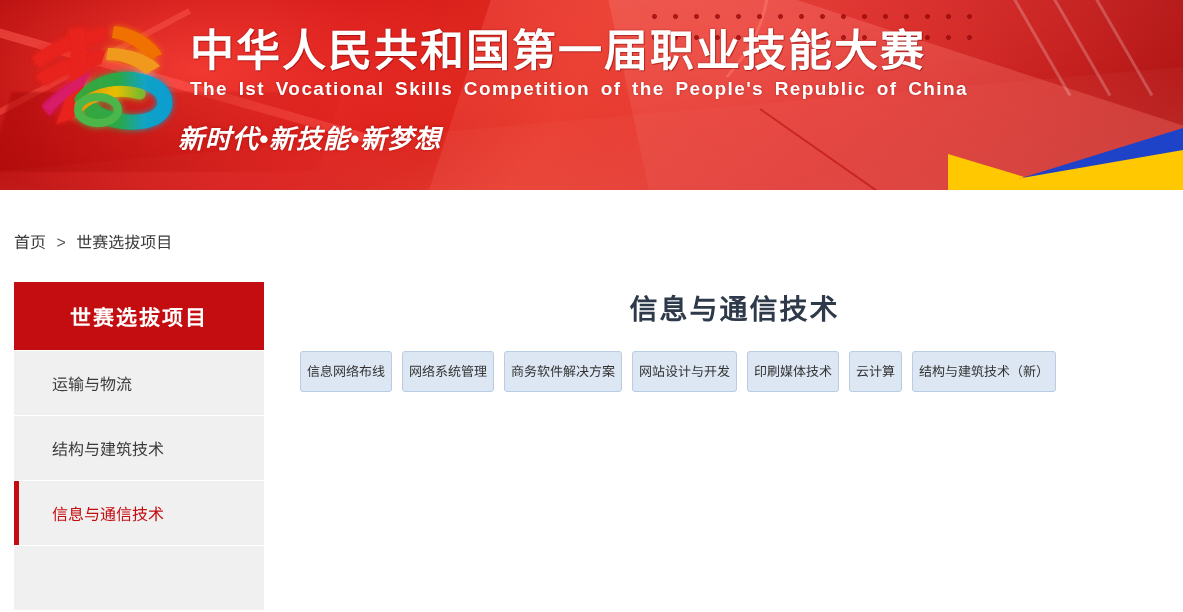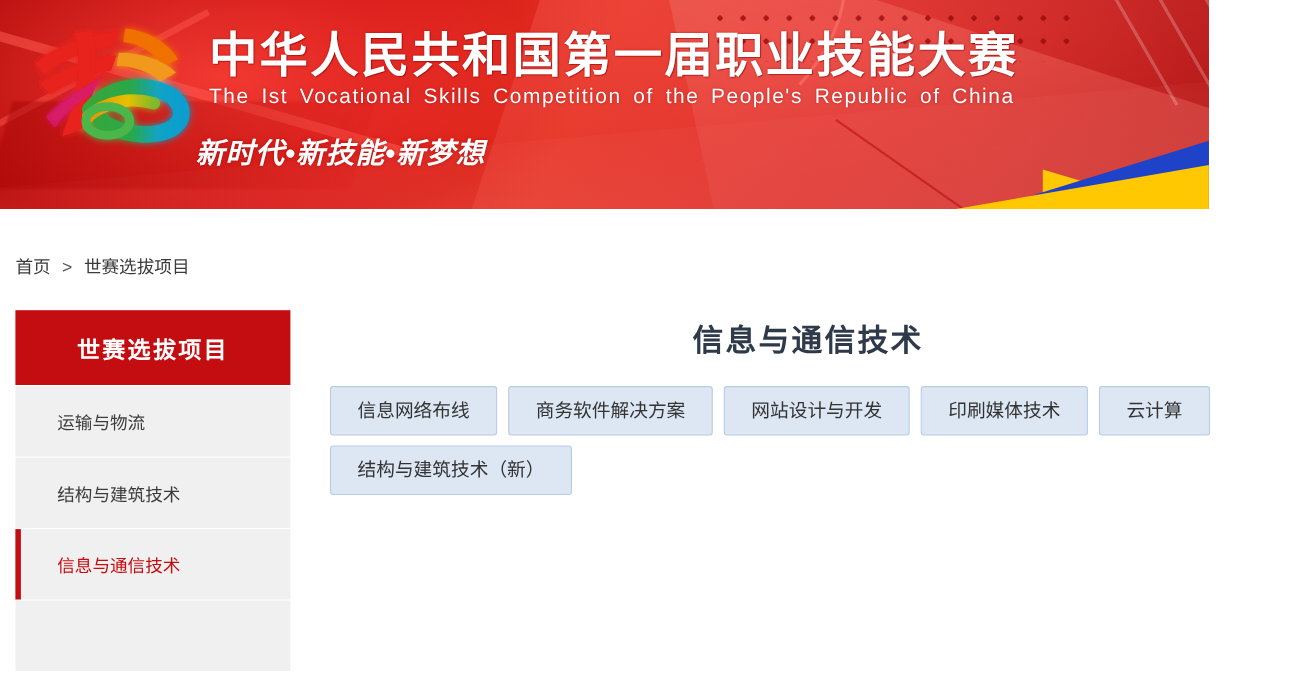--- a/index.html
+++ b/index.html
@@ -13,21 +13,21 @@
     height: 612px;
     overflow: hidden;
     font-family: "Liberation Sans", "DejaVu Sans", sans-serif;
     color: #333;
     position: relative;
   }
 
   
   .banner {
     position: relative;
-    width: 1099px;
+    width: 1183px;
     height: 190px;
     overflow: hidden;
     background: #c20c0c;
   }
   .banner-bg {
     position: absolute;
     inset: 0;
     background:
       radial-gradient(ellipse 420px 200px at 200px 70px, rgba(255,70,60,0.75) 0%, rgba(210,15,15,0.0) 70%),
       radial-gradient(ellipse 600px 260px at 760px 40px, rgba(240,60,50,0.55) 0%, rgba(200,12,12,0) 72%),
@@ -137,21 +137,21 @@
     color: #ffffff;
     letter-spacing: 2px;
     line-height: 1.18;
     white-space: nowrap;
     text-shadow: 0 0 2px rgba(120,0,0,0.55), 1px 1px 0 rgba(130,0,0,0.4);
   }
   .banner-subtitle {
     position: absolute;
     left: 190px; top: 78px;
     font-size: 19px;
-    font-weight: 400;
+    font-weight: 700;
     color: #ffffff;
     letter-spacing: 1.4px;
     white-space: nowrap;
     word-spacing: 4px;
     text-shadow: 0 0 2px rgba(130,0,0,0.5);
   }
   .banner-slogan {
     position: absolute;
     left: 178px; top: 118px;
     font-size: 26px;
@@ -244,23 +244,23 @@
     display: flex;
     flex-wrap: wrap;
     gap: 9px 10px;
     align-items: flex-start;
   }
   .tag {
     background: #dde7f3;
     border: 1px solid #b8cce4;
     border-radius: 3px;
     color: #333333;
-    font-size: 17px;
+    font-size: 13px;
     line-height: 1;
-    padding: 13px 24px;
+    padding: 13px 6px;
     white-space: nowrap;
     cursor: pointer;
     box-sizing: border-box;
   }
 </style>
 </head>
 <body>
 
 <div class="banner">
   <div class="banner-bg"></div>
@@ -345,20 +345,21 @@
     </div>
     <div class="sidebar-item">
       <span></span>
     </div>
   </div>
 
   <div class="main">
     <h1 class="main-title">信息与通信技术</h1>
     <div class="tag-wrap">
       <div class="tag">信息网络布线</div>
+      <div class="tag">网络系统管理</div>
       <div class="tag">商务软件解决方案</div>
       <div class="tag">网站设计与开发</div>
       <div class="tag">印刷媒体技术</div>
       <div class="tag">云计算</div>
       <div class="tag">结构与建筑技术（新）</div>
     </div>
   </div>
 
 </div>
 

